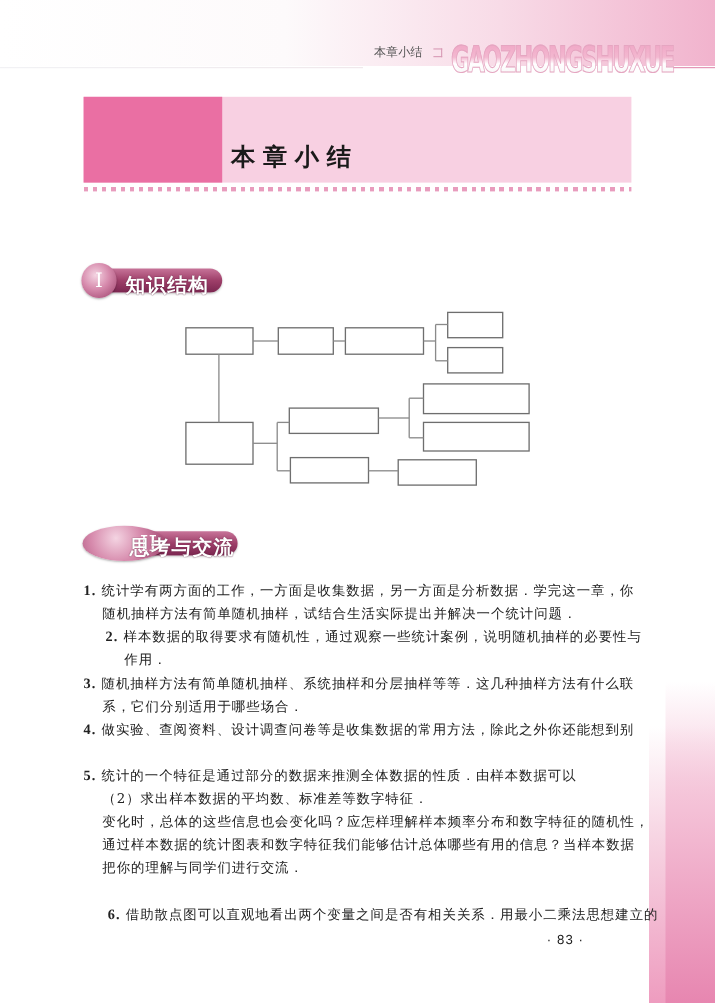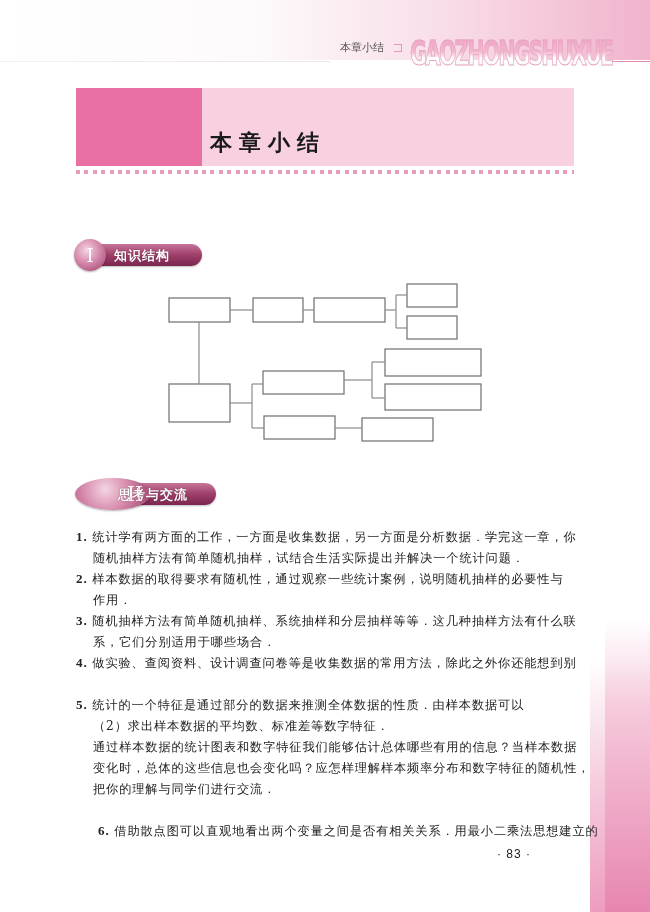--- a/index.html
+++ b/index.html
@@ -79,21 +79,21 @@
   }
   .pill-circle {
     position:absolute; width:32px; height:32px; border-radius:50%;
     background:radial-gradient(circle at 40% 35%,#f4d4e2 0%,#d68aac 45%,#9a3d68 100%);
     box-shadow:0 1px 2px rgba(0,0,0,0.3);
     display:flex; align-items:center; justify-content:center;
     font-family:"DejaVu Serif", serif; color:#fff; font-size:18px;
   }
   .pill-text {
     position:absolute; font-family:Liberation Serif, serif; font-weight:bold;
-    color:#fff; font-size:13px; letter-spacing:1px;
+    color:#fff; font-size:18px; letter-spacing:1px;
     text-shadow:0 0 1px #4a0f2b;
   }
   
   .diagram { position:absolute; left:0; top:0; }
   
   .q {
     position:absolute; left:76px; width:520px; font-size:12.2px; line-height:21px;
     letter-spacing:0.9px;
   }
   .q .num { font-weight:bold; font-family:"Liberation Serif", serif; font-size:13px; }
@@ -172,35 +172,35 @@
   <div class="pill-circle" style="left:75px; top:478px; font-size:20px;padding-left:44px;">
     <span>II</span>
   </div>
   <div class="pill-text" style="left:118px; top:486px;">思考与交流</div>
 </div>
 
 <div class="q" style="top:526px;">
   <span class="ln"><span class="num">1.</span> <span>统计学有两方面的工作，一方面是收集数据，另一方面是分析数据．学完这一章，你</span></span>
   <span class="ln indent">随机抽样方法有简单随机抽样，试结合生活实际提出并解决一个统计问题．</span>
 </div>
-<div class="q" style="top:568px;">
+<div class="q" style="top:568px;margin-left:20px;">
   <span class="ln"><span class="num">2.</span> <span>样本数据的取得要求有随机性，通过观察一些统计案例，说明随机抽样的必要性与</span></span>
   <span class="ln indent">作用．</span>
 </div>
 <div class="q" style="top:610px;">
   <span class="ln"><span class="num">3.</span> <span>随机抽样方法有简单随机抽样、系统抽样和分层抽样等等．这几种抽样方法有什么联</span></span>
   <span class="ln indent">系，它们分别适用于哪些场合．</span>
 </div>
 <div class="q" style="top:652px;">
   <span class="ln"><span class="num">4.</span> <span>做实验、查阅资料、设计调查问卷等是收集数据的常用方法，除此之外你还能想到别</span></span>
 </div>
 <div class="q" style="top:694px;">
   <span class="ln"><span class="num">5.</span> <span>统计的一个特征是通过部分的数据来推测全体数据的性质．由样本数据可以</span></span>
   <span class="ln indent">（2）求出样本数据的平均数、标准差等数字特征．</span>
+  <span class="ln indent">变化时，总体的这些信息也会变化吗？应怎样理解样本频率分布和数字特征的随机性，</span>
   <span class="ln indent">通过样本数据的统计图表和数字特征我们能够估计总体哪些有用的信息？当样本数据</span>
-  <span class="ln indent">变化时，总体的这些信息也会变化吗？应怎样理解样本频率分布和数字特征的随机性，</span>
   <span class="ln indent">把你的理解与同学们进行交流．</span>
 </div>
 <div class="q" style="top:820px;margin-left:22px;">
   <span class="ln"><span class="num">6.</span> <span>借助散点图可以直观地看出两个变量之间是否有相关关系．用最小二乘法思想建立的</span></span>
 </div>
 
 <div class="page-num">· 83 ·</div>
 
 </body></html>

